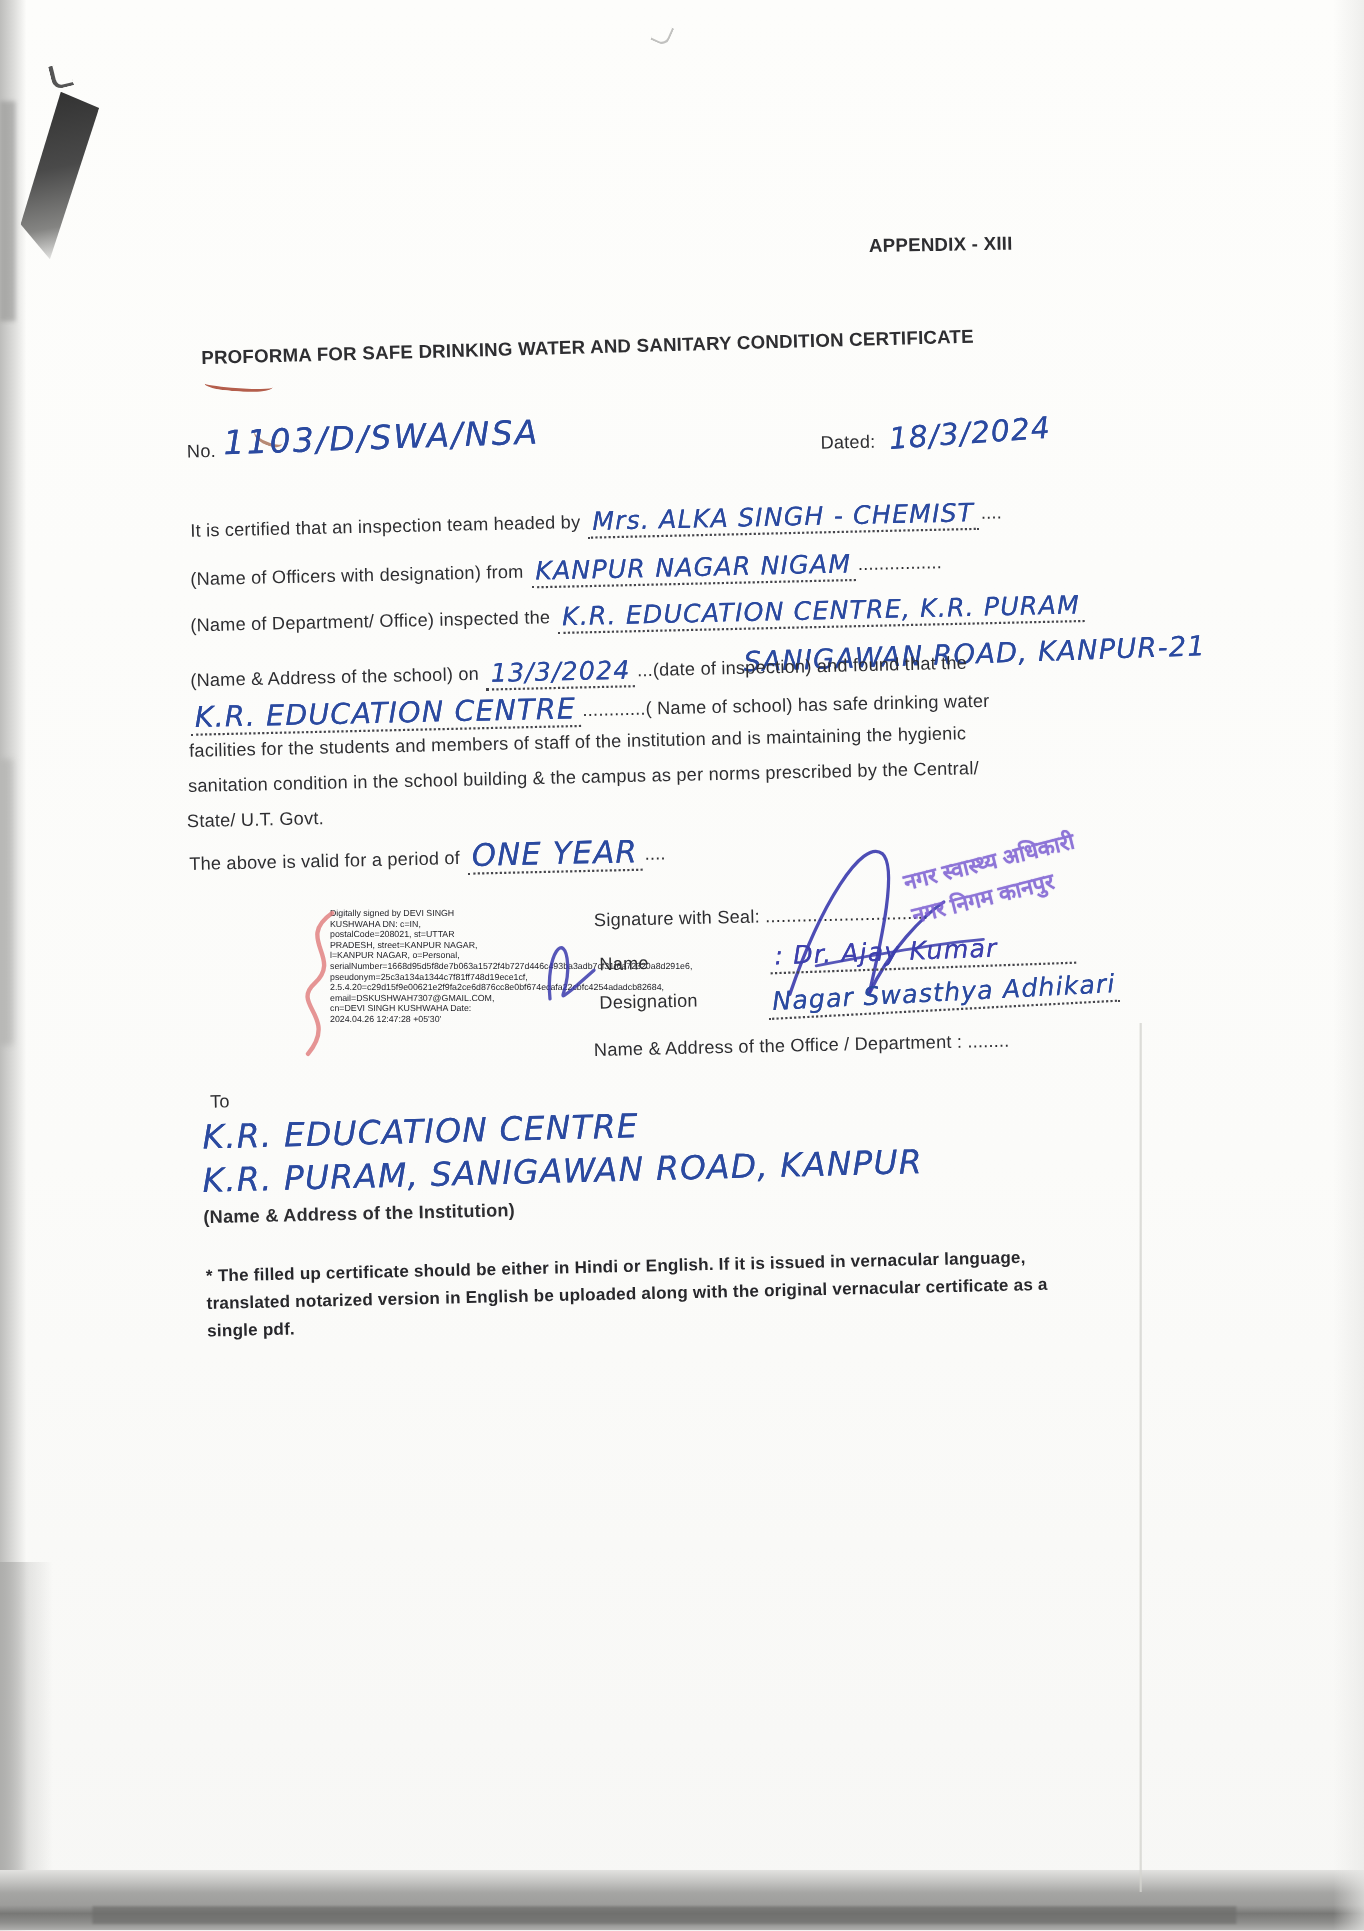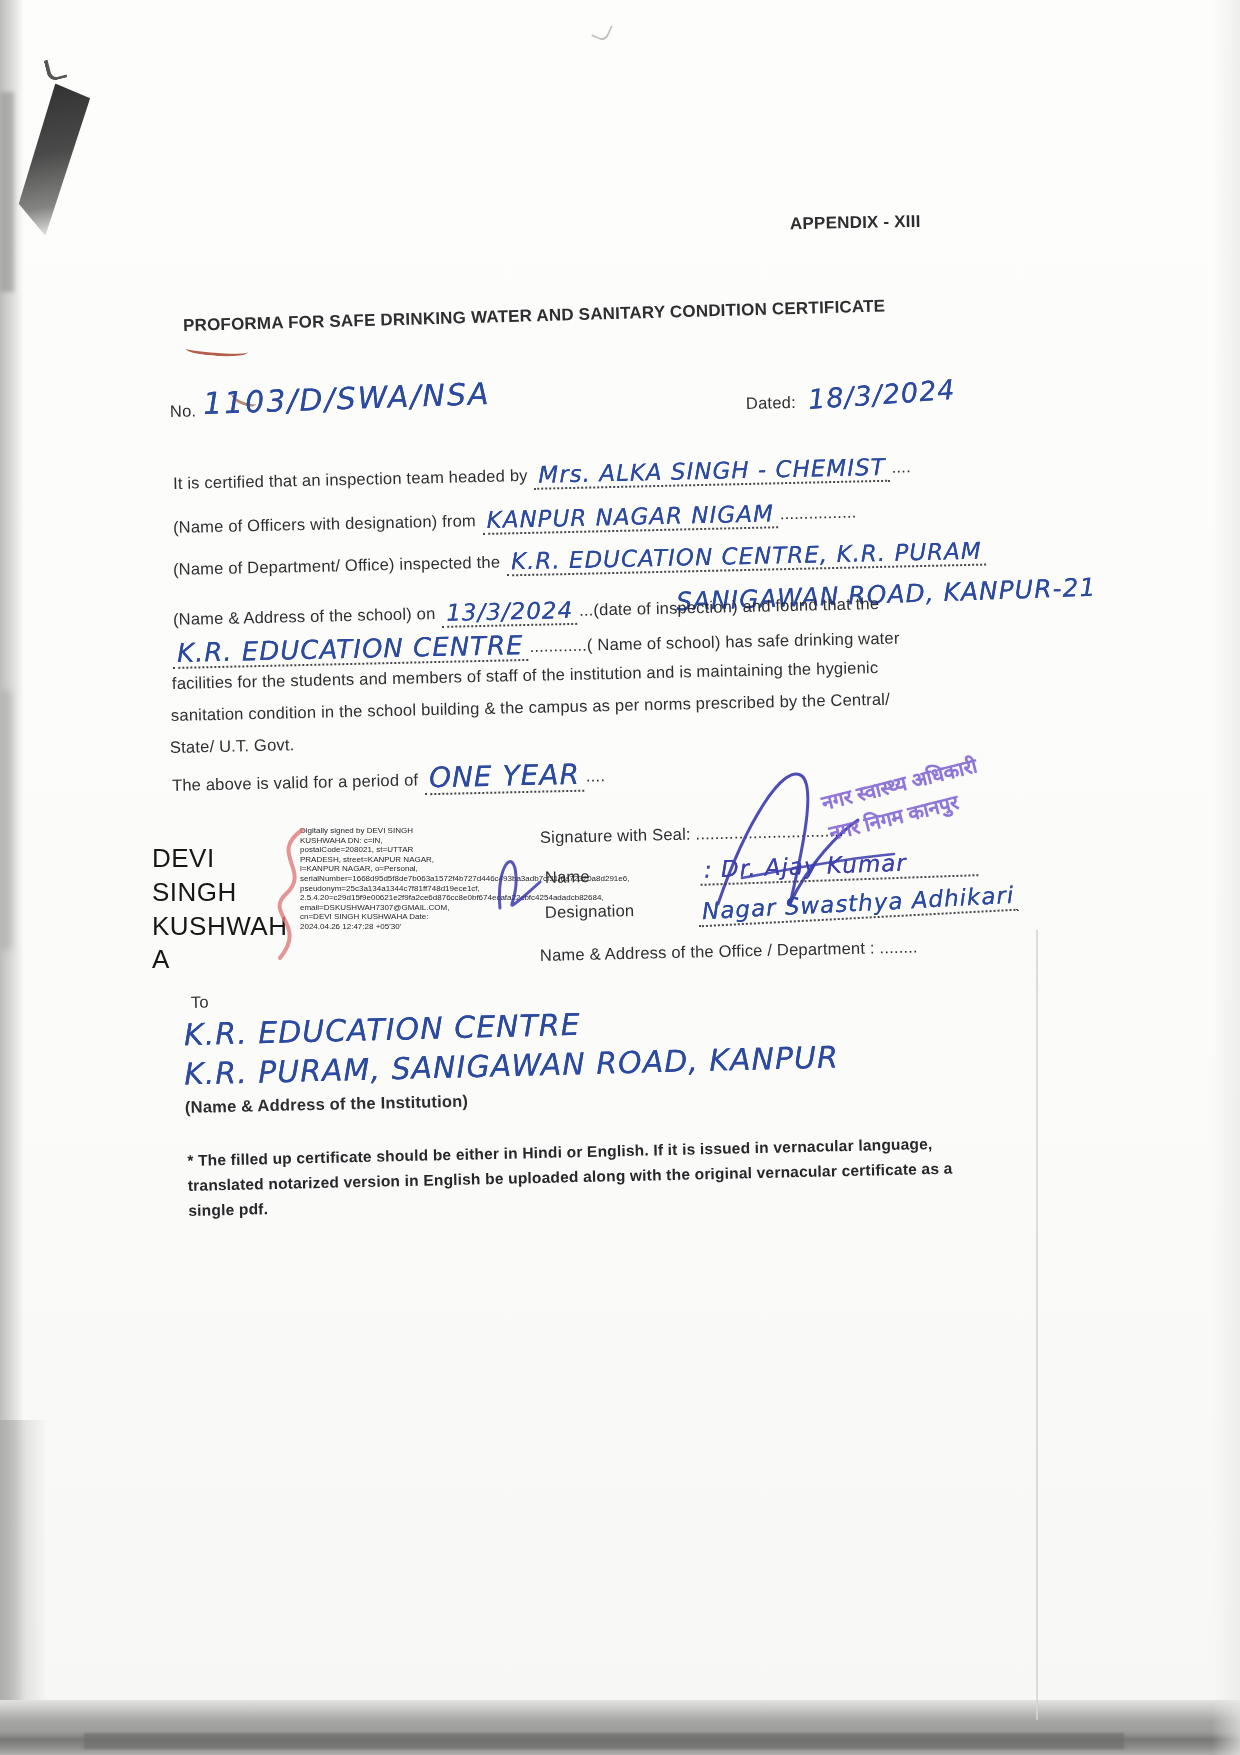--- a/index.html
+++ b/index.html
@@ -114,21 +114,20 @@
   </div>
 
   <div class="abs print rot" style="left:172px;top:674px;">facilities for the students and members of staff of the institution and is maintaining the hygienic</div>
   <div class="abs print rot" style="left:171px;top:706px;">sanitation condition in the school building &amp; the campus as per norms prescribed by the Central/</div>
   <div class="abs print rot" style="left:170px;top:738px;">State/ U.T. Govt.</div>
 
   <div class="abs print rot" style="left:172px;top:768px;">
     <span>The above is valid for a period of </span><span class="hand hand-inline dotted" style="font-size:28px;">ONE YEAR</span><span>....</span>
   </div>
 
-  <div class="abs dsig-name" style="left:152px;top:842px;">DEVI SINGH KUSHWAHA</div>
   <div class="abs dsig-details" style="left:300px;top:826px;">Digitally signed by DEVI SINGH KUSHWAHA DN: c=IN, postalCode=208021, st=UTTAR PRADESH, street=KANPUR NAGAR, l=KANPUR NAGAR, o=Personal, serialNumber=1668d95d5f8de7b063a1572f4b727d446c493ba3adb7cf31f6a72320a8d291e6, pseudonym=25c3a134a1344c7f81ff748d19ece1cf, 2.5.4.20=c29d15f9e00621e2f9fa2ce6d876cc8e0bf674ecafa22cbfc4254adadcb82684, email=DSKUSHWAH7307@GMAIL.COM, cn=DEVI SINGH KUSHWAHA Date: 2024.04.26 12:47:28 +05'30'</div>
   <svg class="abs" style="left:260px;top:826px;" width="58" height="138" viewBox="0 0 58 138">
     <path d="M42 4 C8 28 52 44 26 68 C4 88 48 98 20 132" fill="none" stroke="#e07a7a" stroke-width="4" stroke-linecap="round" opacity=".8"></path>
   </svg>
 
   <div class="abs print rot" style="left:540px;top:828px;">Signature with Seal: ...............................</div>
 
   <svg class="abs" style="left:688px;top:756px;" width="230" height="160" viewBox="0 0 230 160">
     <path d="M30 148 C58 66 96 6 114 20 C128 32 114 96 102 148" fill="none" stroke="#3a3aad" stroke-width="3" stroke-linecap="round" opacity=".9"></path>
     <path d="M102 148 C120 108 152 76 170 64" fill="none" stroke="#3a3aad" stroke-width="3" stroke-linecap="round" opacity=".9"></path>

